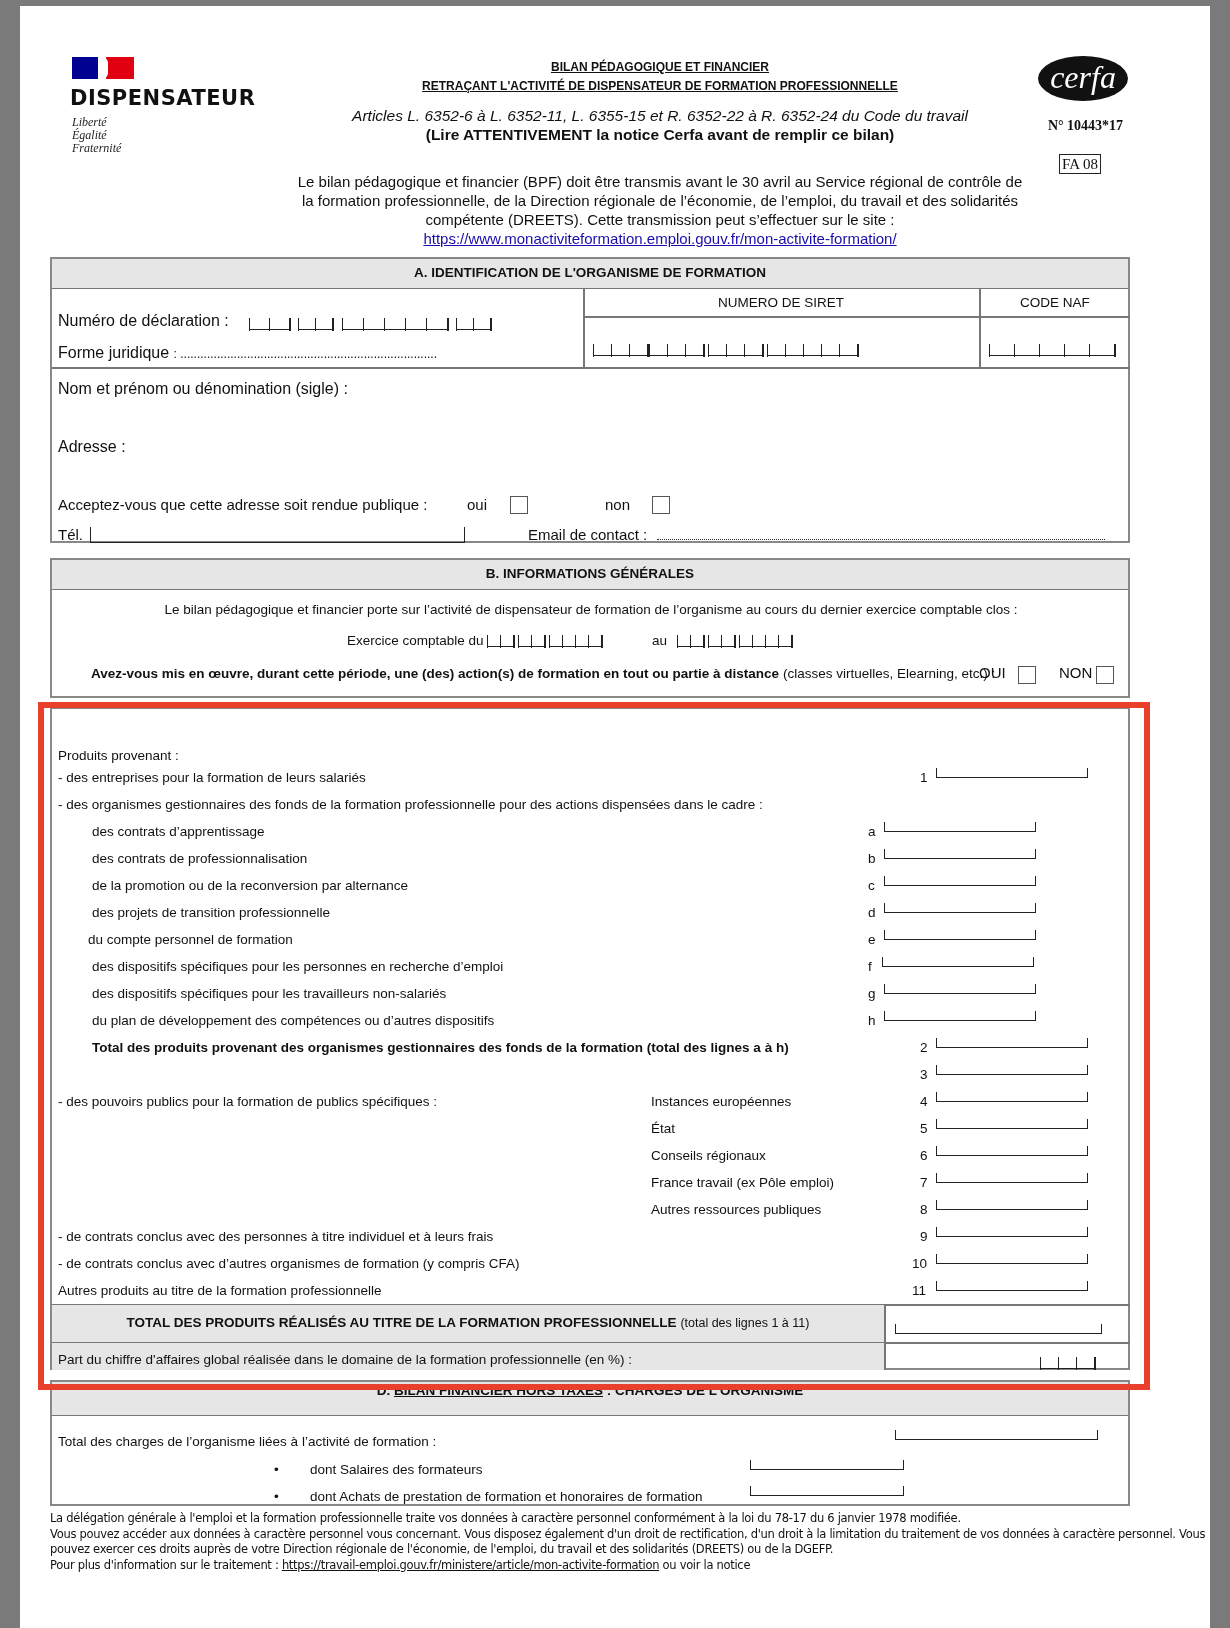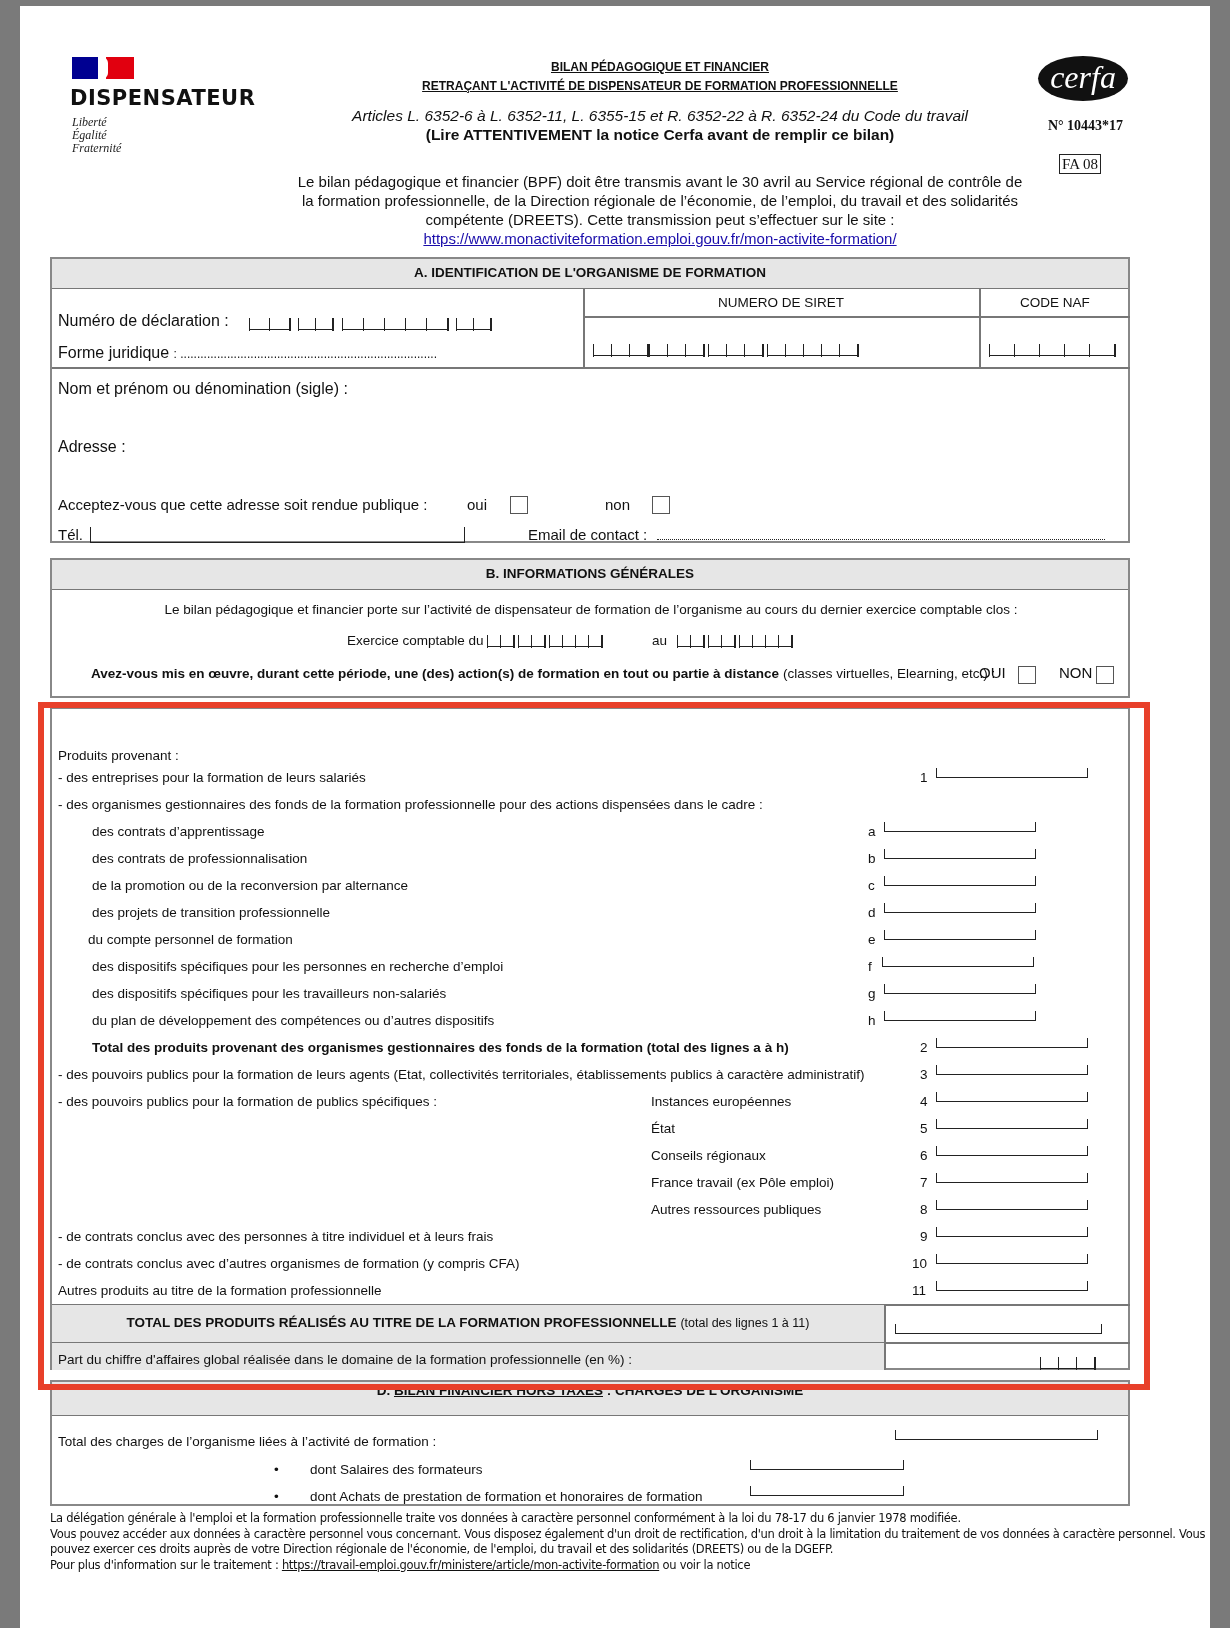--- a/index.html
+++ b/index.html
@@ -178,21 +178,20 @@
     <div class="field" style="left:832px; top:275px; width:152px;"></div>
 
     <div class="txt sm" style="left:40px; top:304px;">du plan de développement des compétences ou d’autres dispositifs</div>
     <div class="txt sm" style="left:816px; top:304px;">h</div>
     <div class="field" style="left:832px; top:302px; width:152px;"></div>
 
     <div class="txt sm" style="left:40px; top:331px; font-weight:bold;">Total des produits provenant des organismes gestionnaires des fonds de la formation (total des lignes a à h)</div>
     <div class="txt sm" style="left:868px; top:331px;">2</div>
     <div class="field" style="left:884px; top:329px; width:152px;"></div>
 
-    <div class="txt sm" style="left:6px; top:358px;">- des pouvoirs publics pour la formation de leurs agents (Etat, collectivités territoriales, établissements publics à caractère administratif)</div>
     <div class="txt sm" style="left:868px; top:358px;">3</div>
     <div class="field" style="left:884px; top:356px; width:152px;"></div>
 
     <div class="txt sm" style="left:6px; top:385px;">- des pouvoirs publics pour la formation de publics spécifiques :</div>
 
     <div class="txt sm" style="left:599px; top:385px;">Instances européennes</div>
     <div class="txt sm" style="left:868px; top:385px;">4</div>
     <div class="field" style="left:884px; top:383px; width:152px;"></div>
 
     <div class="txt sm" style="left:599px; top:412px;text-align:center;">État</div>

